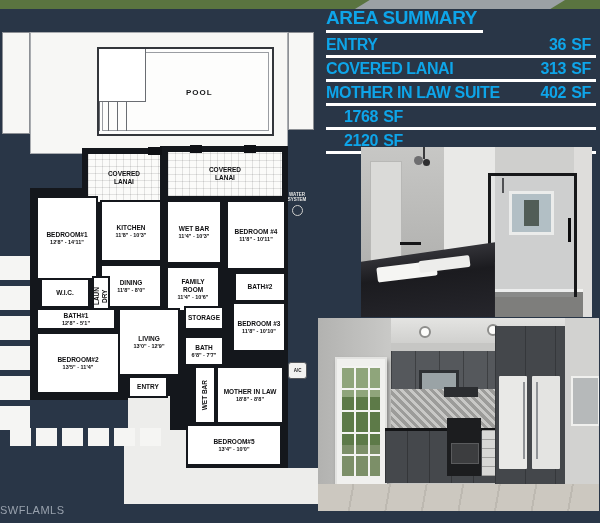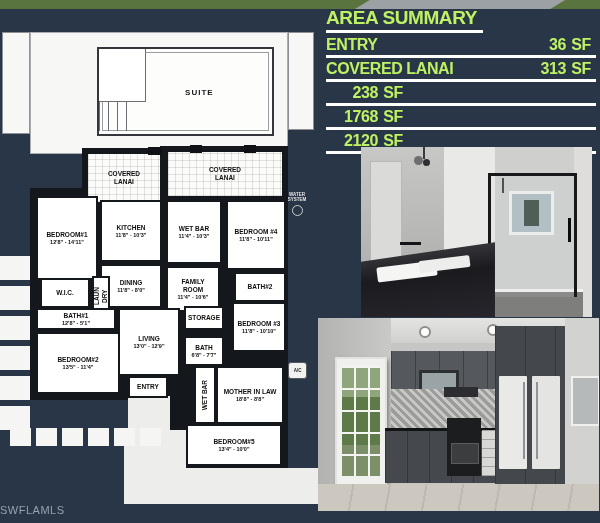--- a/index.html
+++ b/index.html
@@ -5,21 +5,21 @@
   html,body{margin:0;padding:0;}
   body{font-family:"Liberation Sans",sans-serif;}
   #canvas{position:relative;width:600px;height:523px;background:#293647;overflow:hidden;}
 
   
   .top-strip{position:absolute;left:0;top:0;width:600px;height:9px;background:#5a7440;}
   .top-strip .driveway{position:absolute;left:355px;top:0;width:210px;height:9px;background:#9ba1a5;
     clip-path:polygon(7% 0,100% 0,93% 100%,0 100%);}
 
   
-  .area-summary{position:absolute;left:326px;top:6px;width:270px;color:#bef264;letter-spacing:-0.4px;}
+  .area-summary{position:absolute;left:326px;top:6px;width:270px;color:#0ea5e9;letter-spacing:-0.4px;}
   .as-title{display:inline-block;font-size:19px;font-weight:bold;border-bottom:3px solid #fff;
     padding:1px 6px 1px 0;margin-bottom:1px;}
   .as-row{display:flex;align-items:baseline;font-size:16px;font-weight:bold;
     border-bottom:3px solid #fff;padding:2px 0 1px 0;}
   .as-label{flex:1;}
   .as-value{width:52px;text-align:right;}
   .as-unit{width:30px;text-align:center;}
 
   
   .white{background:#f7f7f5;position:absolute;}
@@ -180,42 +180,43 @@
       <span class="as-label">ENTRY</span>
       <span class="as-value">36</span>
       <span class="as-unit">SF</span>
     </div>
     <div class="as-row">
       <span class="as-label">COVERED LANAI</span>
       <span class="as-value">313</span>
       <span class="as-unit">SF</span>
     </div>
     <div class="as-row">
-      <span class="as-value">238</span>
+      <span class="as-label">MOTHER IN LAW SUITE</span>
+      <span class="as-value">402</span>
       <span class="as-unit">SF</span>
     </div>
     <div class="as-row">
       <span class="as-value">1768</span>
       <span class="as-unit">SF</span>
     </div>
     <div class="as-row">
       <span class="as-value">2120</span>
       <span class="as-unit">SF</span>
     </div>
   </div>
 
   <div class="white planter-l"></div>
   <div class="white deck"></div>
   <div class="white planter-r"></div>
 
   <div class="pool">
     <div class="pool-inner"></div>
     <div class="spa"></div>
     <div class="pool-steps"></div>
-    <div class="pool-label">SUITE</div>
+    <div class="pool-label">POOL</div>
   </div>
 
   <div class="backdrop bk-lanai"></div>
   <div class="backdrop bk-left"></div>
   <div class="backdrop bk-right"></div>
 
   <div class="walk walk-entry"></div>
   <div class="walk walk-s1"></div>
   <div class="walk walk-s2"></div>
   <div class="pavers-v"></div>

